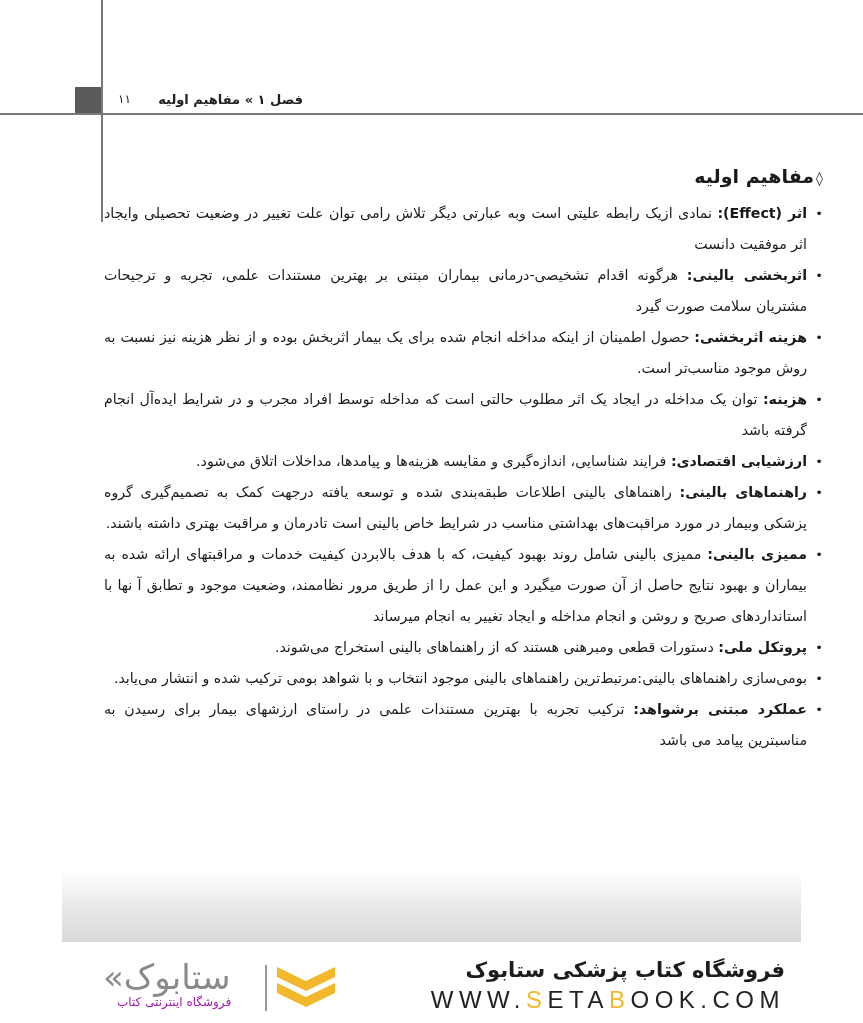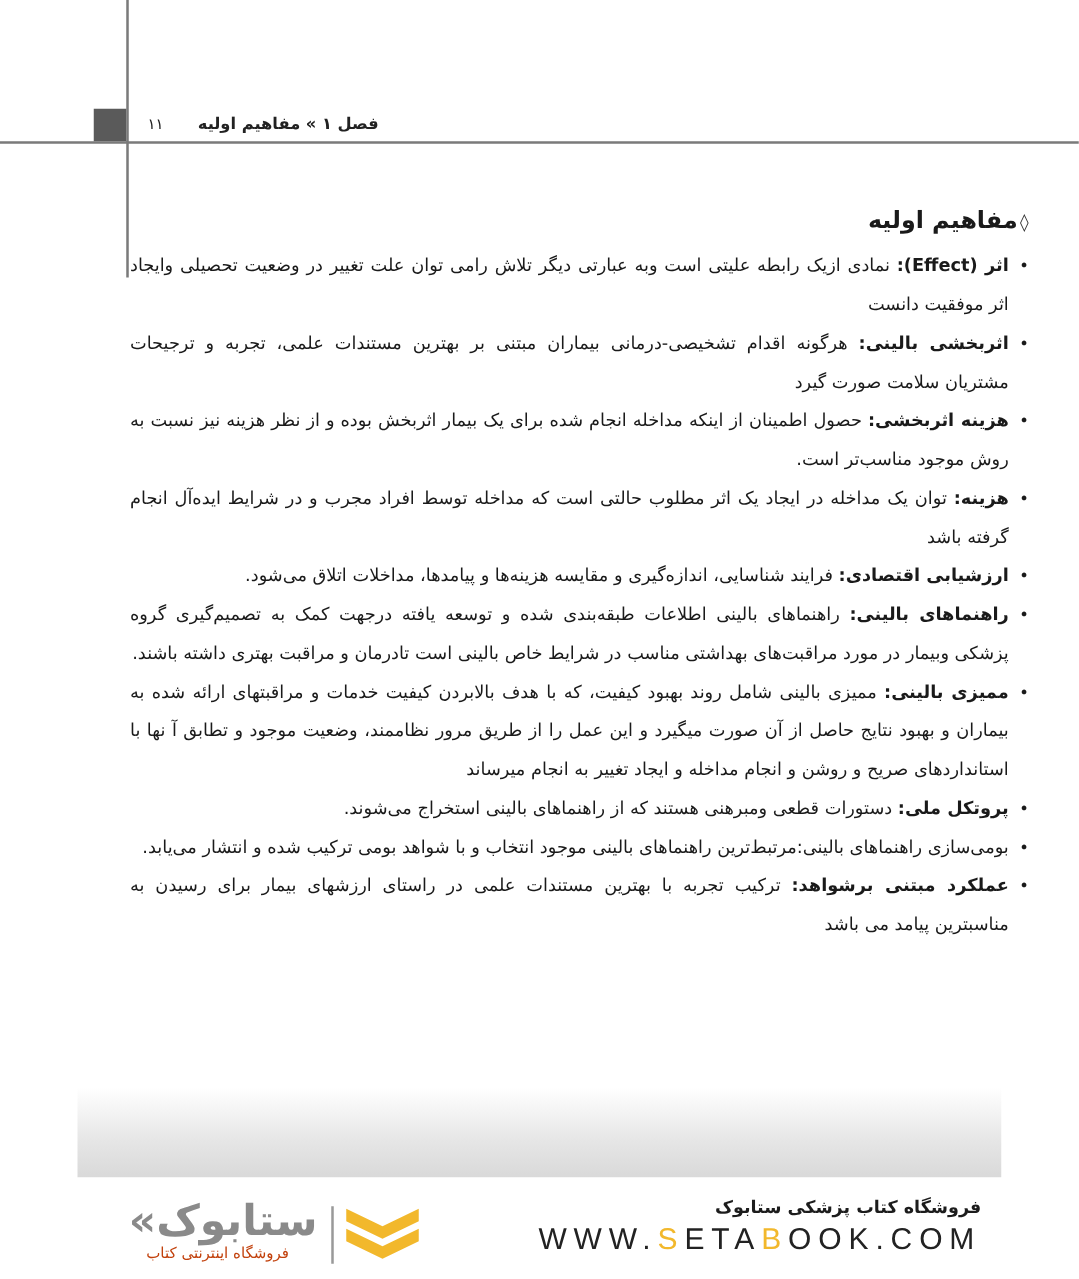--- a/index.html
+++ b/index.html
@@ -39,28 +39,28 @@
     background:linear-gradient(to bottom, rgba(255,255,255,0) 0%, rgba(225,225,225,0.85) 60%, rgba(215,215,215,0.95) 100%);
     pointer-events:none;
   }
   .cut { position:absolute; left:0; right:0; top:942px; bottom:0; background:#ffffff; }
   .footer-left {
     position:absolute; left:95px; top:955px; width:255px; height:62px;
   }
   .logo-mark { position:absolute; left:180px; top:8px; }
   .logo-sep { position:absolute; left:170px; top:10px; width:2px; height:46px; background:#999; }
   .logo-word {
-    position:absolute; left:8px; top:2px; font-size:34px; font-weight:bold; color:#8a8a8a; letter-spacing:-1px;
+    position:absolute; left:8px; top:2px; font-size:34px; font-weight:normal; color:#8a8a8a; letter-spacing:-1px;
     font-family:"DejaVu Sans", sans-serif;
   }
-  .logo-sub { position:absolute; left:22px; top:40px; font-size:12px; color:#c2410c; direction:rtl; }
+  .logo-sub { position:absolute; left:22px; top:40px; font-size:12px; color:#a21caf; direction:rtl; }
   .footer-right {
     position:absolute; right:78px; top:958px; text-align:right;
   }
-  .footer-right .shop { direction:rtl; font-size:14px; font-weight:bold; color:#1c1c1c; }
+  .footer-right .shop { direction:rtl; font-size:21px; font-weight:bold; color:#1c1c1c; }
   .footer-right .url {
     font-family:"Liberation Sans", sans-serif; font-size:24px; letter-spacing:5.5px; color:#222; margin-top:4px;
   }
   .footer-right .url .hl { color:#f2b82c; }
 </style>
 </head>
 <body>
 
 <div class="vline"></div>
 <div class="hline"></div>

